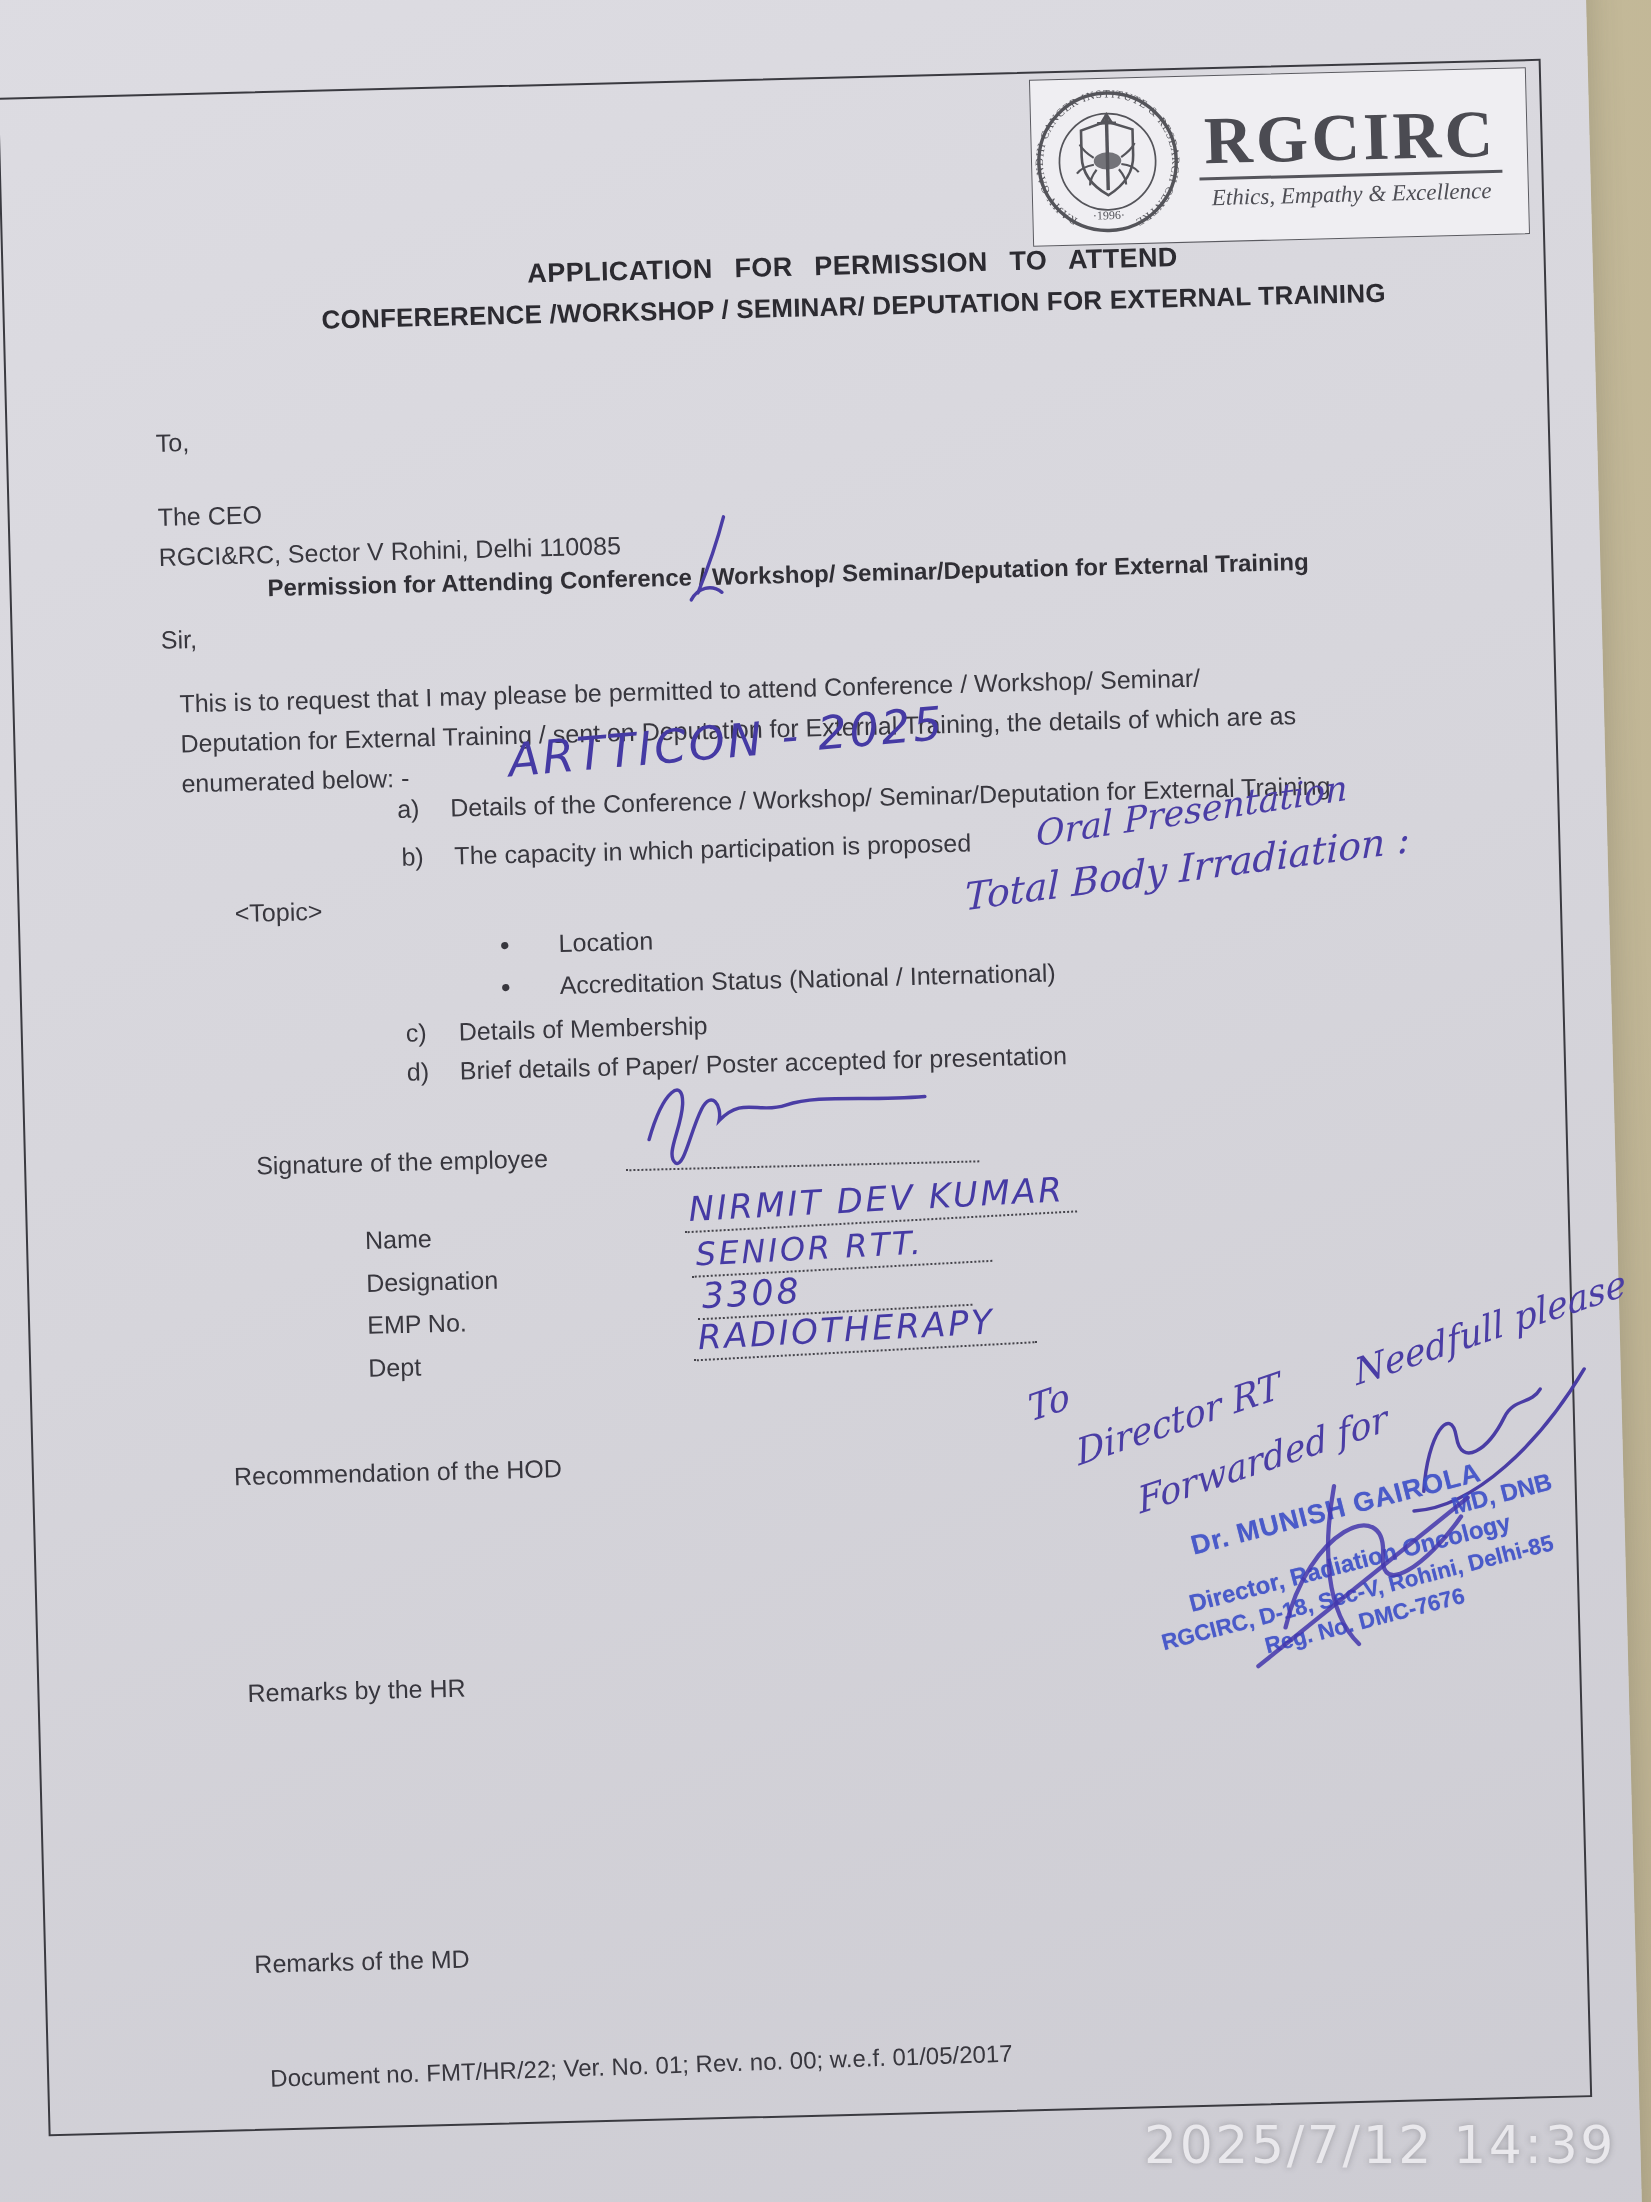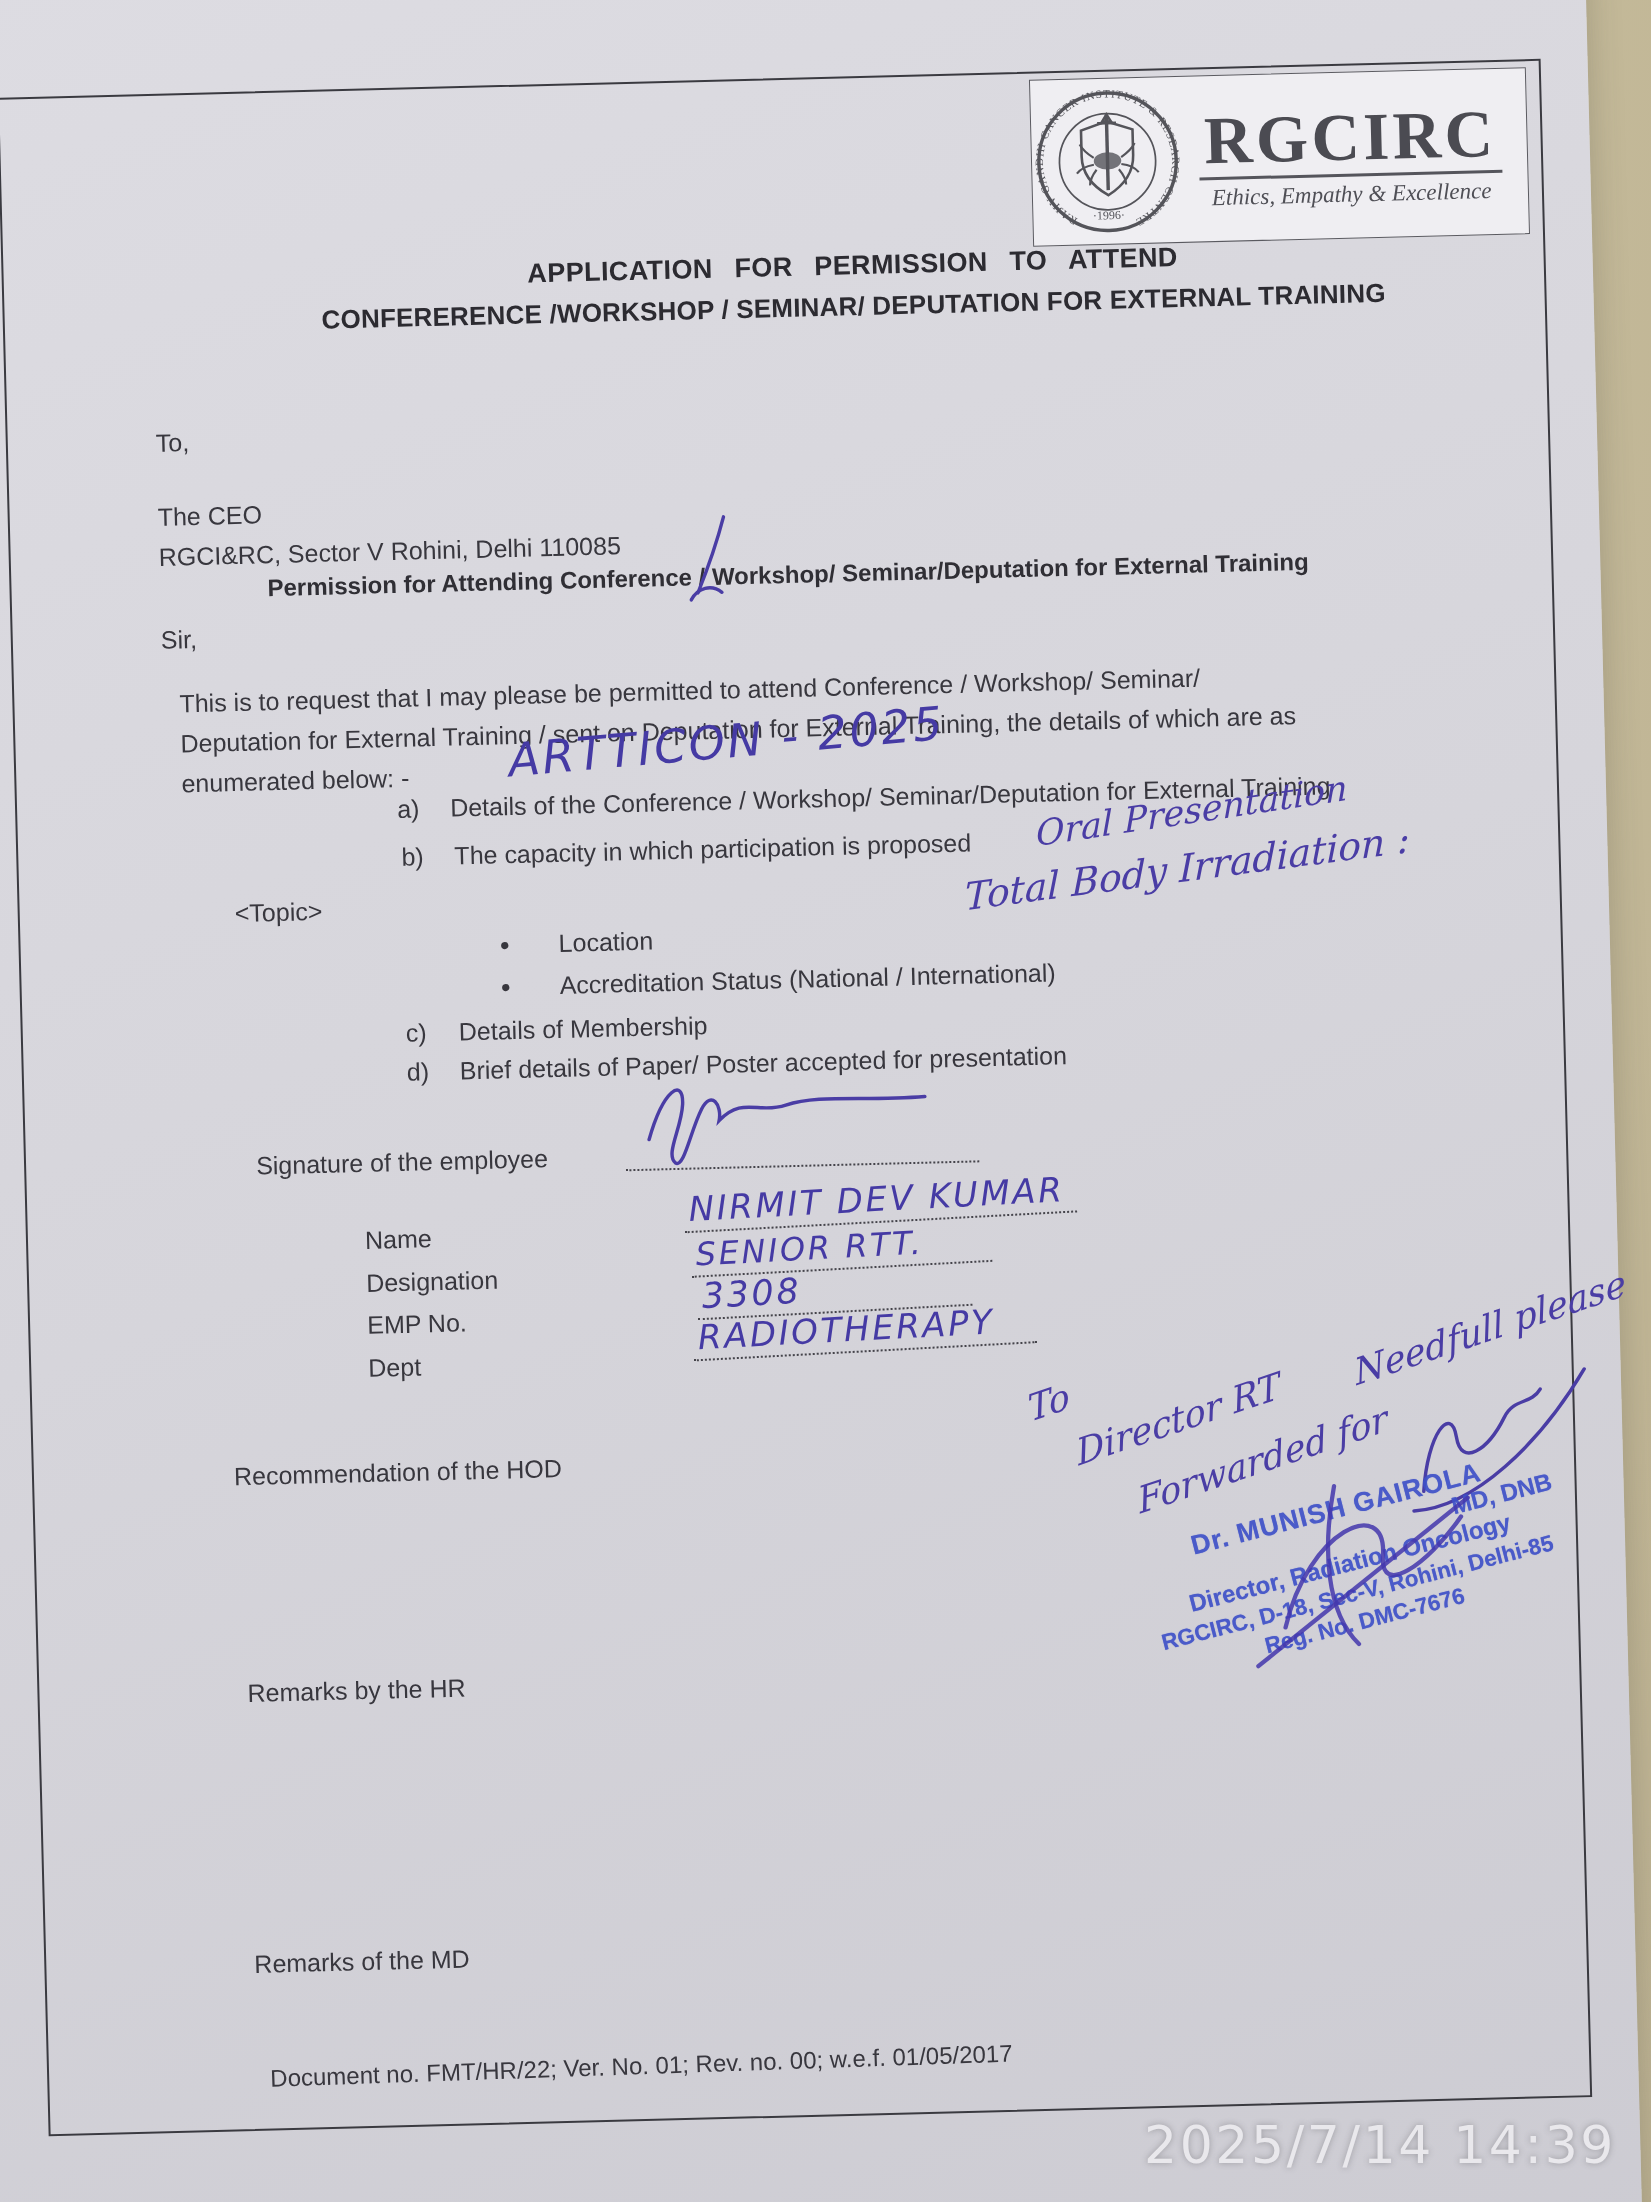--- a/index.html
+++ b/index.html
@@ -204,14 +204,14 @@
     <path d="M22,206 L300,62" class="stampstroke"></path>
   </svg>
 
   <div class="abs label" style="left:262px;top:1699px;">Remarks by the HR</div>
 
   <div class="abs label" style="left:262px;top:1970px;">Remarks of the MD</div>
 
   <div class="abs" style="left:275px;top:2082px;font-size:24px;color:#38373e;transform:rotate(-.5deg);">Document no. FMT/HR/22; Ver. No. 01; Rev. no. 00; w.e.f. 01/05/2017</div>
 </div>
 
-<div class="timestamp">2025/7/14 14:39</div>
+<div class="timestamp">2025/7/12 14:39</div>
 
 
 </body></html>

